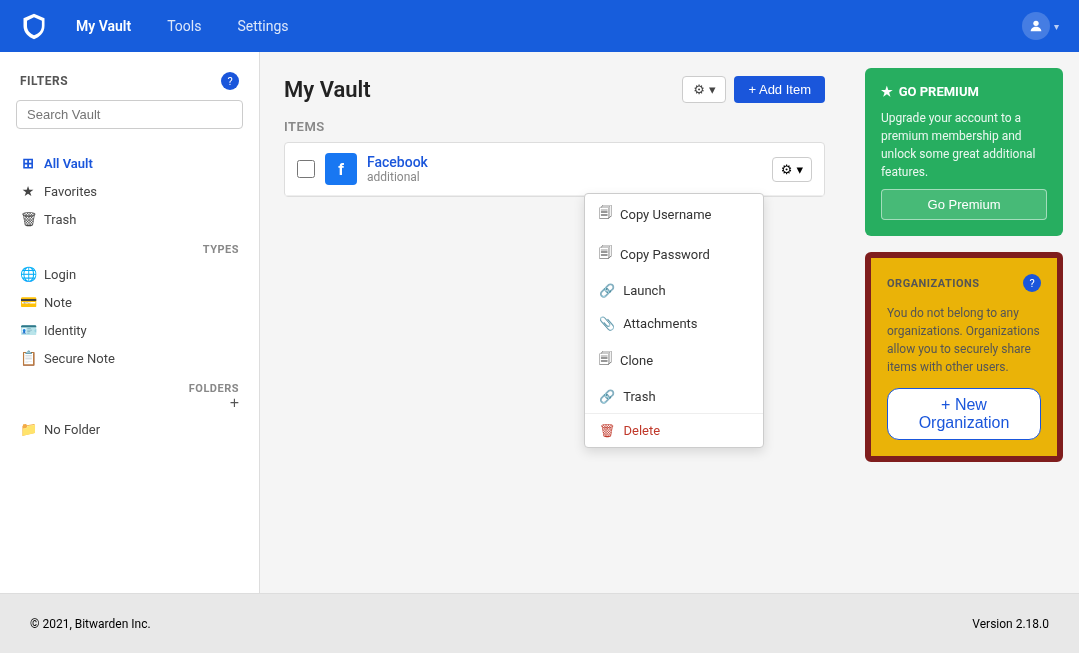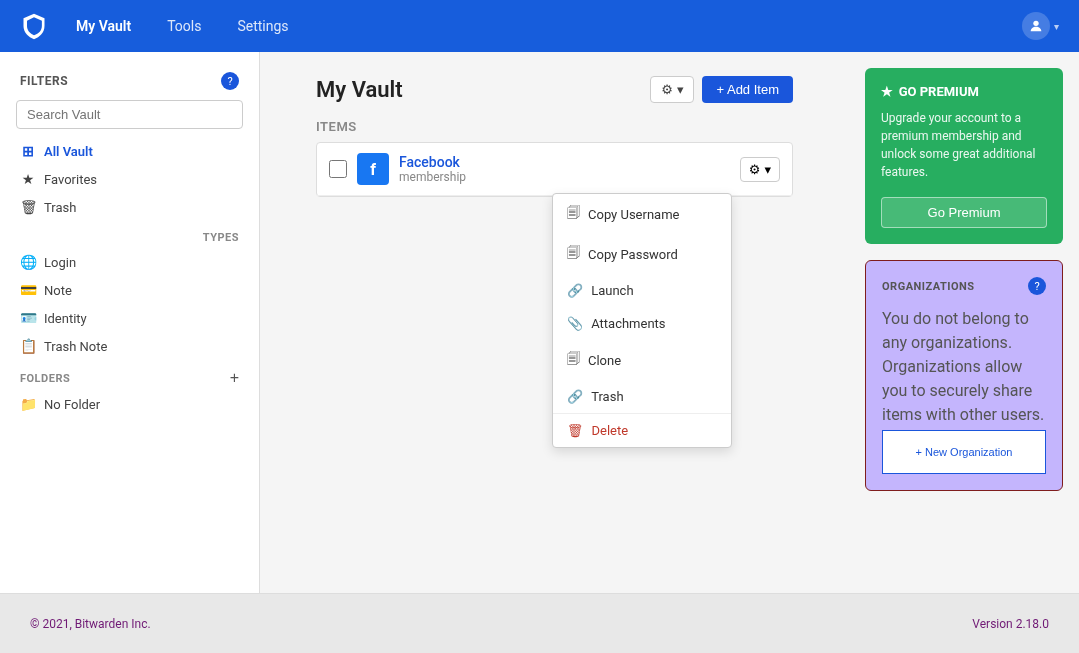--- a/index.html
+++ b/index.html
@@ -47,21 +47,20 @@
       font-size: 16px;
     }
 
     
     .main-layout {
       display: flex;
       min-height: calc(100vh - 52px - 60px);
       background: #f5f5f5;
       max-width: 1079px;
       margin: 0 auto;
-      gap: 32px;
     }
 
     
     .sidebar {
       width: 260px;
       background: #fff;
       border-right: 1px solid #ddd;
       padding: 20px 0;
       flex-shrink: 0;
     }
@@ -81,21 +80,21 @@
     .help-icon {
       width: 18px; height: 18px;
       background: #1a56db;
       border-radius: 50%;
       color: #fff;
       font-size: 11px;
       display: flex; align-items: center; justify-content: center;
       cursor: pointer;
     }
     .search-box {
-      margin: 0 16px 8px;
+      margin: 0 16px 20px;
       position: relative;
     }
     .search-box input {
       width: 100%;
       padding: 6px 10px;
       border: 1px solid #ccc;
       border-radius: 4px;
       font-size: 13px;
       color: #555;
     }
@@ -113,22 +112,23 @@
     .sidebar-group-label {
       font-size: 11px;
       font-weight: 700;
       color: #888;
       text-transform: uppercase;
       letter-spacing: 0.5px;
       padding: 10px 20px 4px;
       text-align: right;
     }
     .folders-header {
-      display: flex; align-items: center; justify-content: space-between;
+      display: flex; align-items: flex-end; justify-content: space-between;
       padding: 10px 20px 4px;
+      flex-direction: column;
     }
     .folders-label {
       font-size: 11px; font-weight: 700; color: #888; text-transform: uppercase; letter-spacing: 0.5px;
     }
     .add-folder-btn {
       background: none; border: none; cursor: pointer; color: #555; font-size: 16px; line-height: 1;
     }
 
     
     .main-content {
@@ -259,78 +259,78 @@
       margin-bottom: 16px;
     }
     .premium-header {
       display: flex; align-items: center; gap: 6px;
       font-size: 13px; font-weight: 700; margin-bottom: 10px;
       text-transform: uppercase;
     }
     .premium-text {
       font-size: 12px;
       line-height: 1.5;
-      margin-bottom: 16px;
+      margin-bottom: 8px;
       color: rgba(255,255,255,0.9);
     }
     .premium-btn {
       background: rgba(255,255,255,0.15);
       border: 1px solid rgba(255,255,255,0.5);
       color: #fff;
       width: 100%;
       padding: 7px;
       border-radius: 4px;
       cursor: pointer;
       font-size: 13px;
     }
     .org-card {
-      background: #c4b5fd;
-      border: 1px solid #7f1d1d;
+      background: #eab308;
+      border: 6px solid #7f1d1d;
       border-radius: 6px;
       padding: 16px;
     }
     .org-header {
       display: flex; align-items: center; justify-content: space-between;
       margin-bottom: 12px;
     }
     .org-title {
       font-size: 11px;
       font-weight: 700;
       color: #555;
       text-transform: uppercase;
       letter-spacing: 0.5px;
     }
     .org-text {
-      font-size: 16px;
+      font-size: 12px;
       color: #555;
       line-height: 1.5;
-      margin-bottom: 3px;
+      margin-bottom: 12px;
     }
     .new-org-btn {
       border: 1px solid #1a56db;
       color: #1a56db;
       background: #fff;
       width: 100%;
-      padding: 15px;
-      border-radius: 0;
-      cursor: pointer;
-      font-size: 11px;
+      padding: 7px;
+      border-radius: 12px;
+      cursor: pointer;
+      font-size: 16px;
     }
 
     
     footer {
       background: #e8e8e8;
       border-top: 1px solid #ddd;
       height: 60px;
       display: flex;
       align-items: center;
       justify-content: space-between;
       padding: 0 30px;
       font-size: 12px;
-      color: #701a75;
+      color: #000000;
     }
   </style>
 </head>
 <body>
 
 <nav class="top-nav">
   <div class="logo">
     <svg class="logo-shield" viewBox="0 0 32 32" fill="none" xmlns="http://www.w3.org/2000/svg">
       <path d="M16 2L4 7v9c0 7 5.5 13 12 15 6.5-2 12-8 12-15V7L16 2z" fill="white"></path>
       <path d="M16 6L8 10v6c0 5 3.5 9 8 10.5C21.5 25 25 21 25 16v-6L16 6z" fill="#175ddc"></path>
@@ -385,21 +385,21 @@
     <div class="sidebar-item">
       <span class="item-icon">💳</span>
       <span>Note</span>
     </div>
     <div class="sidebar-item">
       <span class="item-icon">🪪</span>
       <span>Identity</span>
     </div>
     <div class="sidebar-item">
       <span class="item-icon">📋</span>
-      <span>Trash Note</span>
+      <span>Secure Note</span>
     </div>
 
     <div class="folders-header">
       <span class="folders-label">FOLDERS</span>
       <button class="add-folder-btn">+</button>
     </div>
     <div class="sidebar-item">
       <span class="item-icon">📁</span>
       <span>No Folder</span>
     </div>
@@ -418,21 +418,21 @@
     </div>
 
     <div class="items-label">Items</div>
 
     <div class="vault-table">
       <div class="vault-row">
         <input type="checkbox" class="row-checkbox" style="">
         <div class="item-favicon">f</div>
         <div class="item-info">
           <div class="item-name">Facebook</div>
-          <div class="item-username">membership</div>
+          <div class="item-username">additional</div>
         </div>
         <button class="item-actions-btn">
           <span>⚙</span>
           <span>▾</span>
         </button>
       </div>
 
       <div class="dropdown-menu">
         <div class="dropdown-item">
           <span>🗐</span>

